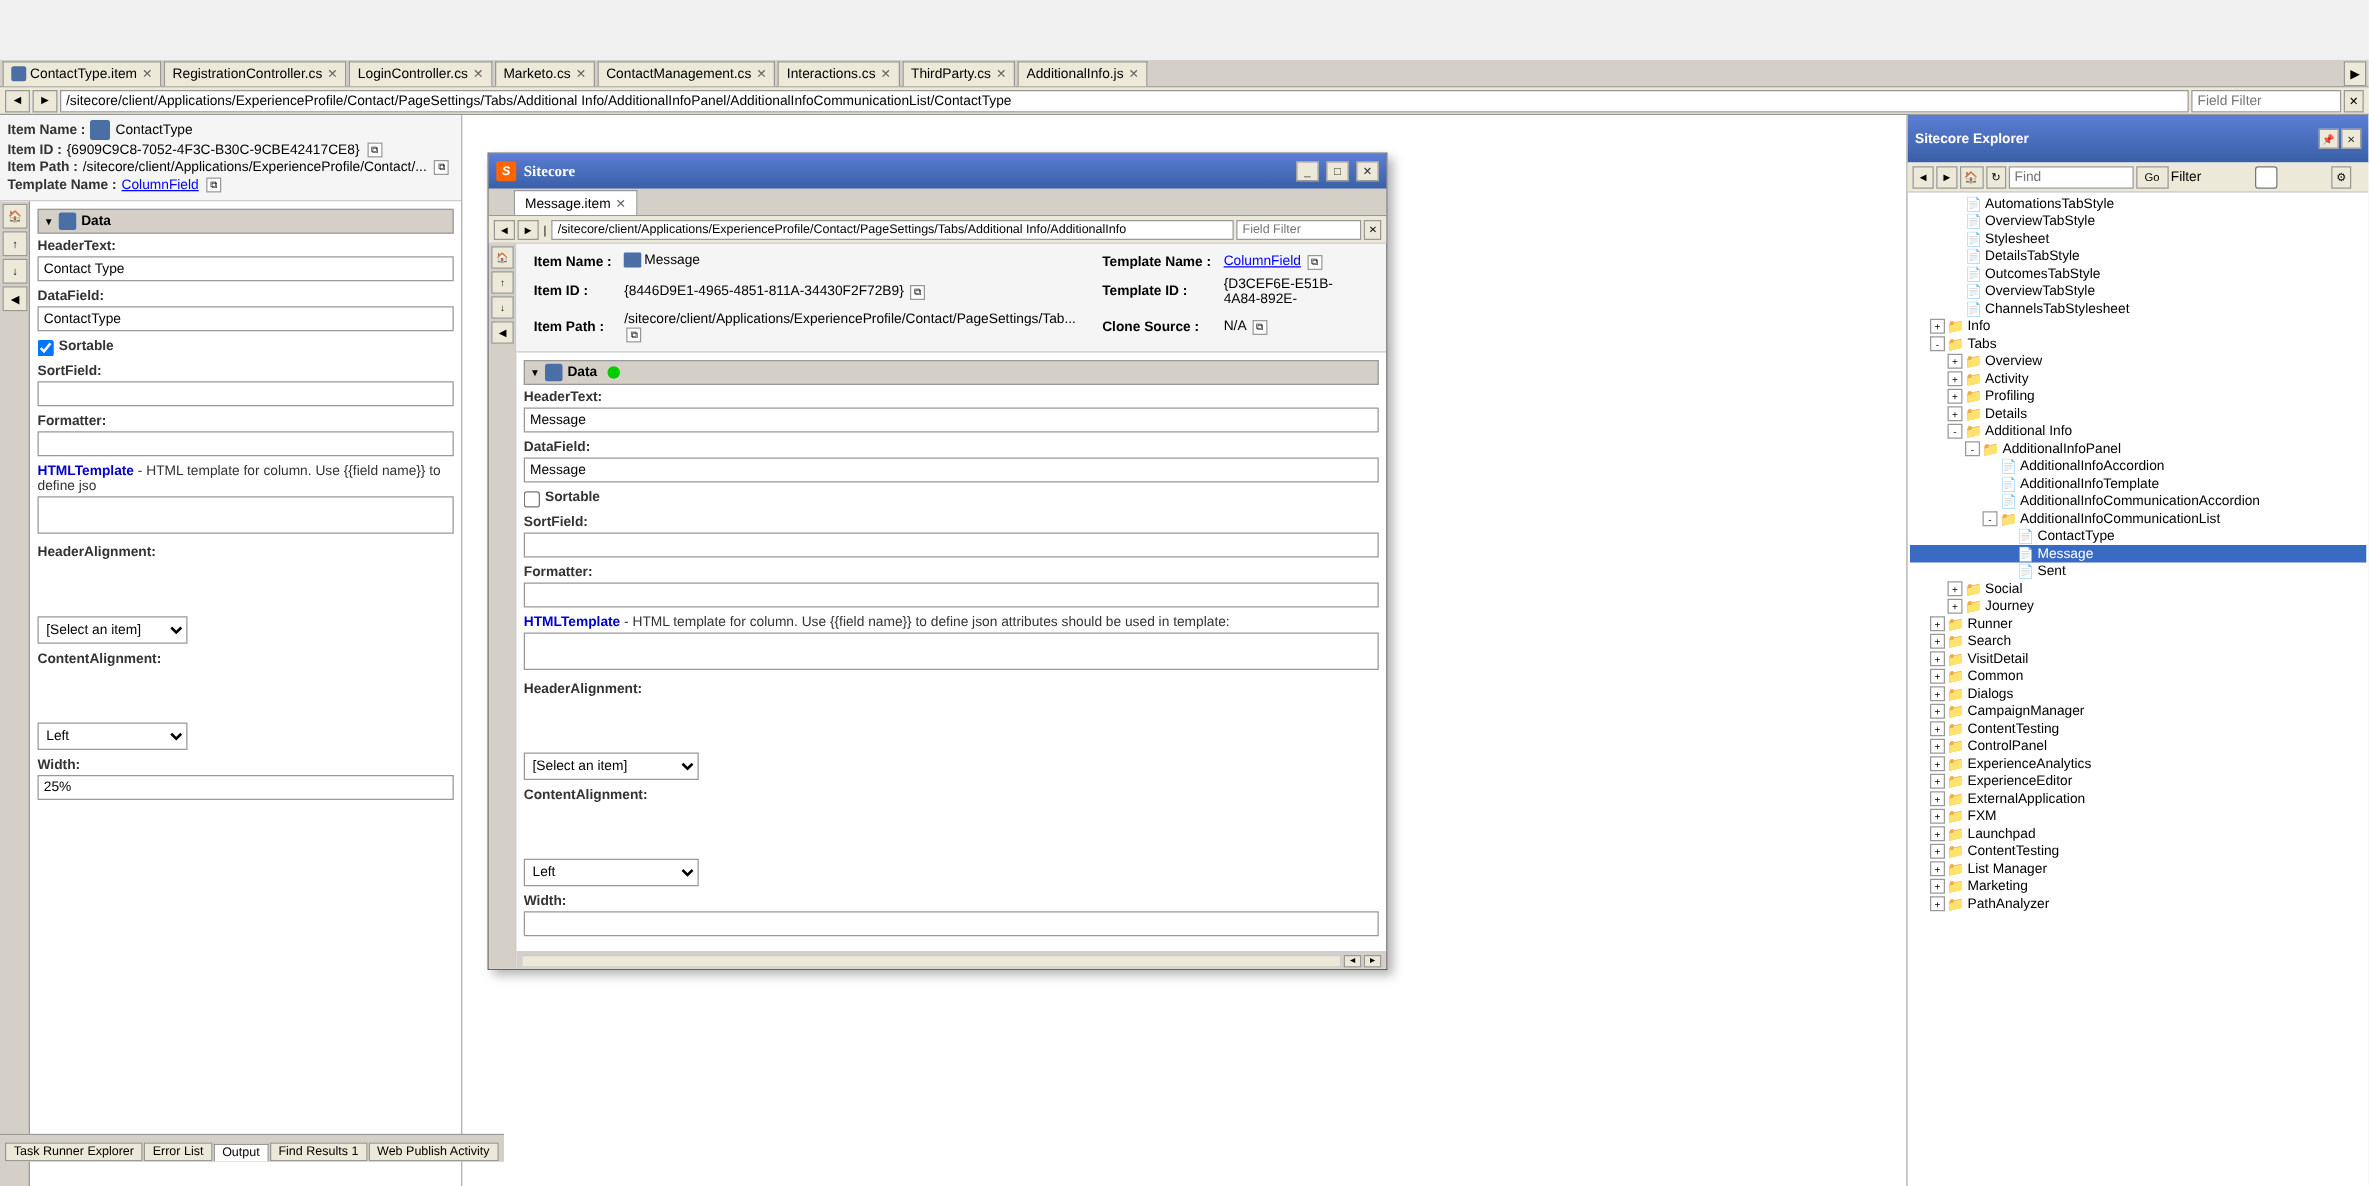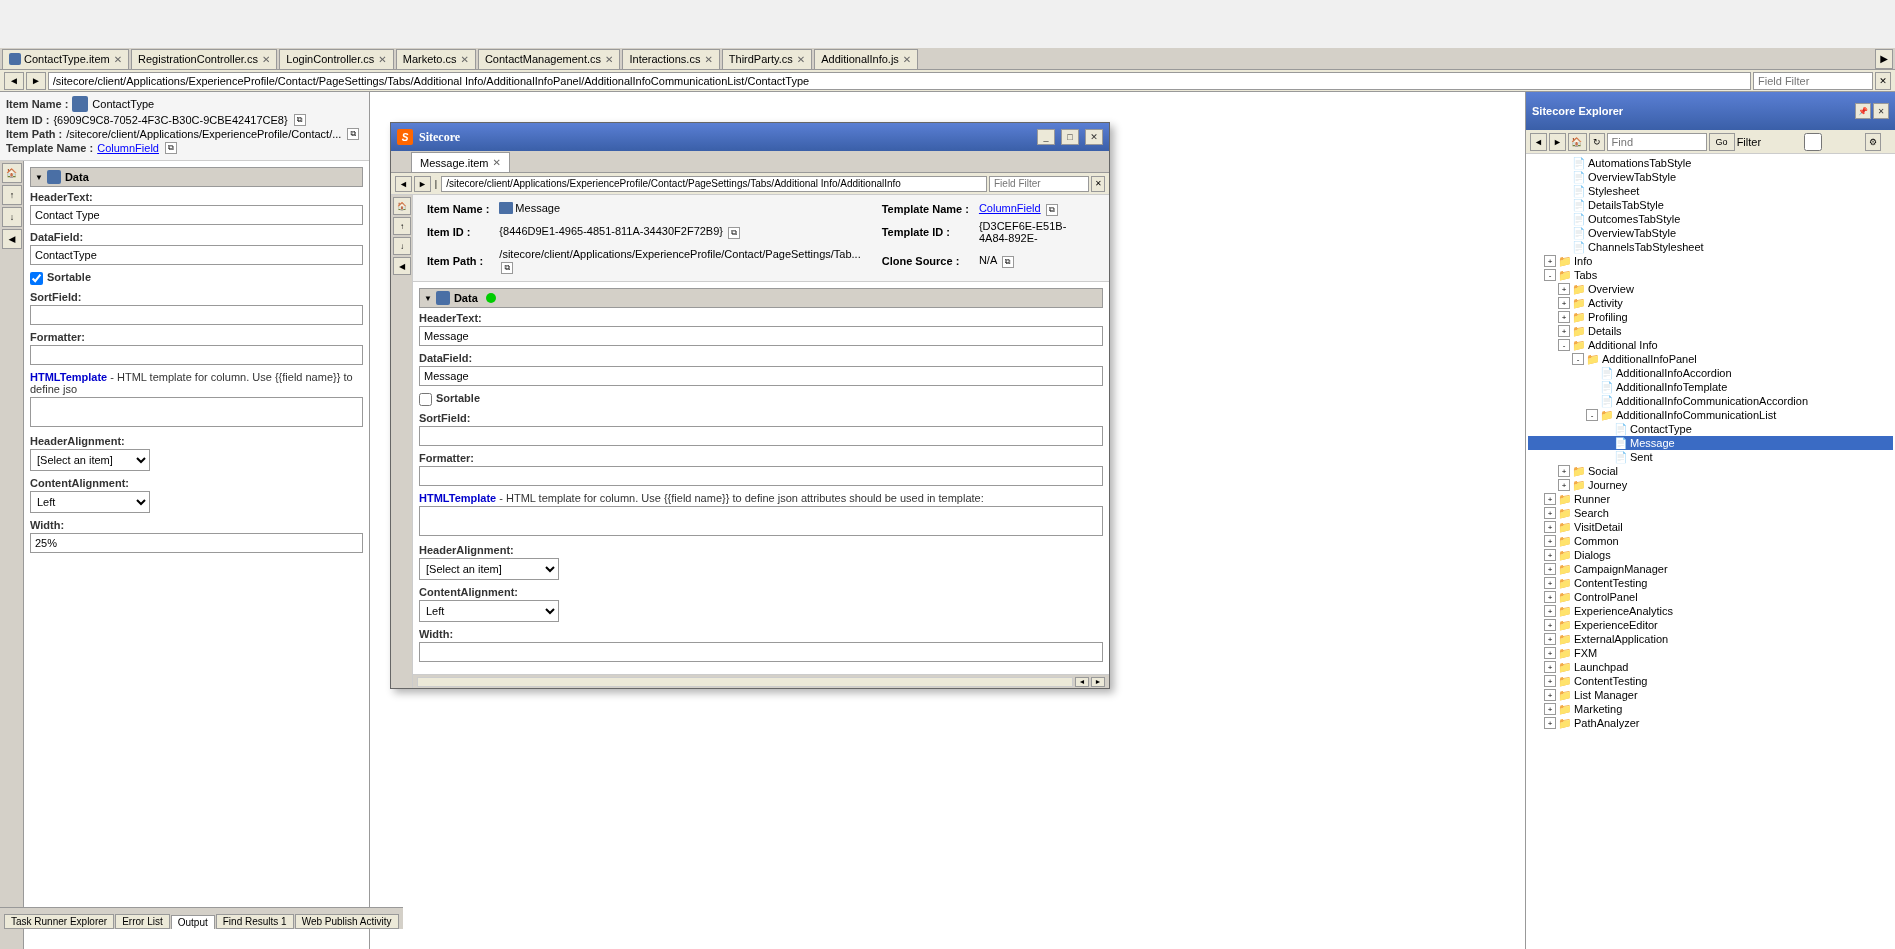--- a/index.html
+++ b/index.html
@@ -35,21 +35,21 @@
     
     .section-header { display: flex; align-items: center; gap: 4px; background: #d4d0c8; border: 1px solid #999; padding: 2px 4px; margin-bottom: 4px; cursor: pointer; }
     .section-header .arrow { font-size: 8px; }
     .section-header .section-icon { width: 14px; height: 14px; background: #4a6fa5; border-radius: 2px; flex-shrink: 0; }
     .section-title { font-weight: bold; font-size: 11px; }
 
     .form-field { margin-bottom: 6px; }
     .form-field label { display: block; font-weight: bold; color: #333; margin-bottom: 2px; font-size: 11px; }
     .form-field input[type=text] { width: 100%; border: 1px solid #999; padding: 2px 4px; height: 20px; background: white; font-size: 11px; }
     .form-field .checkbox-row { display: flex; align-items: center; gap: 4px; }
-    .form-field select { border: 1px solid #999; padding: 1px 2px; height: 22px; background: white; font-size: 11px; min-width: 120px; }
+    .form-field select { border: 1px solid #999; padding: 1px 2px; height: 22px; background: white; font-size: 11px; min-width: 120px; margin-top: 43px; }
     .form-field .html-template-label { font-weight: bold; color: #333; font-size: 11px; margin-bottom: 2px; }
     .form-field .html-template-label span { color: #0000cc; text-decoration: none; }
     .form-field .html-template-label .desc { font-weight: normal; color: #333; }
     .form-field textarea { width: 100%; border: 1px solid #999; padding: 2px 4px; background: white; font-size: 11px; resize: none; }
 
     
     .center-panel { flex: 1; background: #fff; display: flex; flex-direction: column; overflow: hidden; position: relative; }
 
     
     .sitecore-modal { position: absolute; top: 30px; left: 20px; width: 720px; background: #fff; border: 1px solid #666; box-shadow: 4px 4px 8px rgba(0,0,0,0.3); z-index: 10; display: flex; flex-direction: column; }

